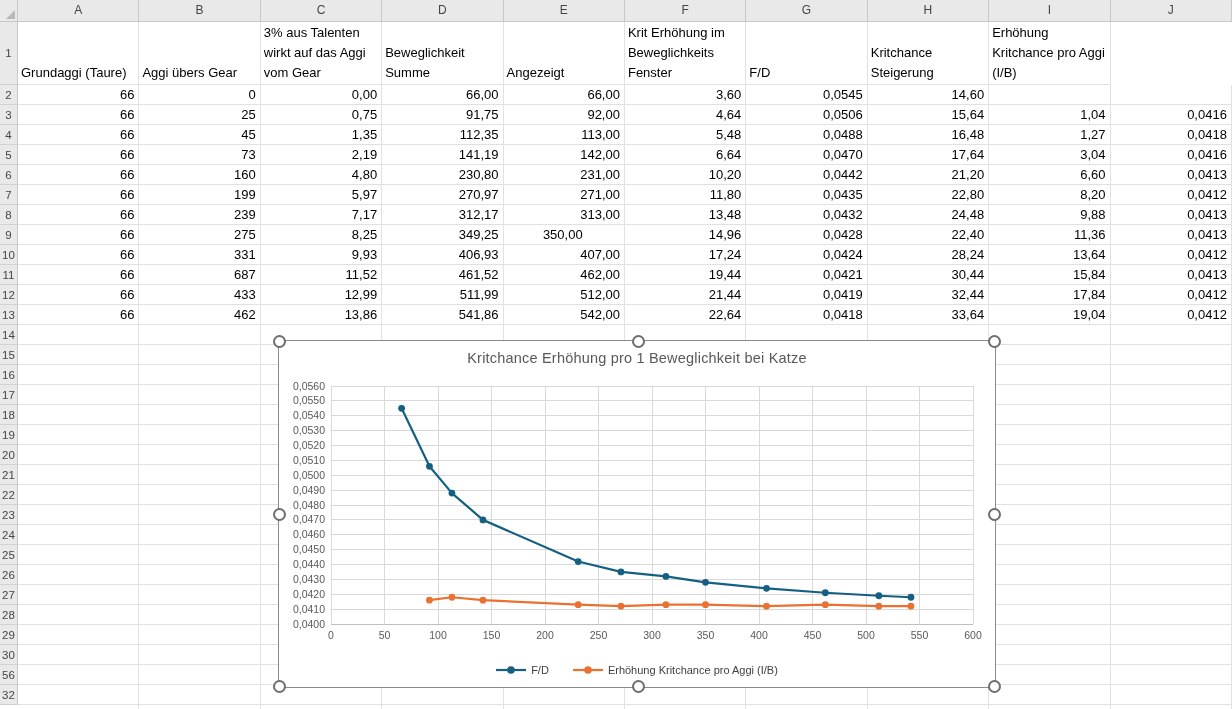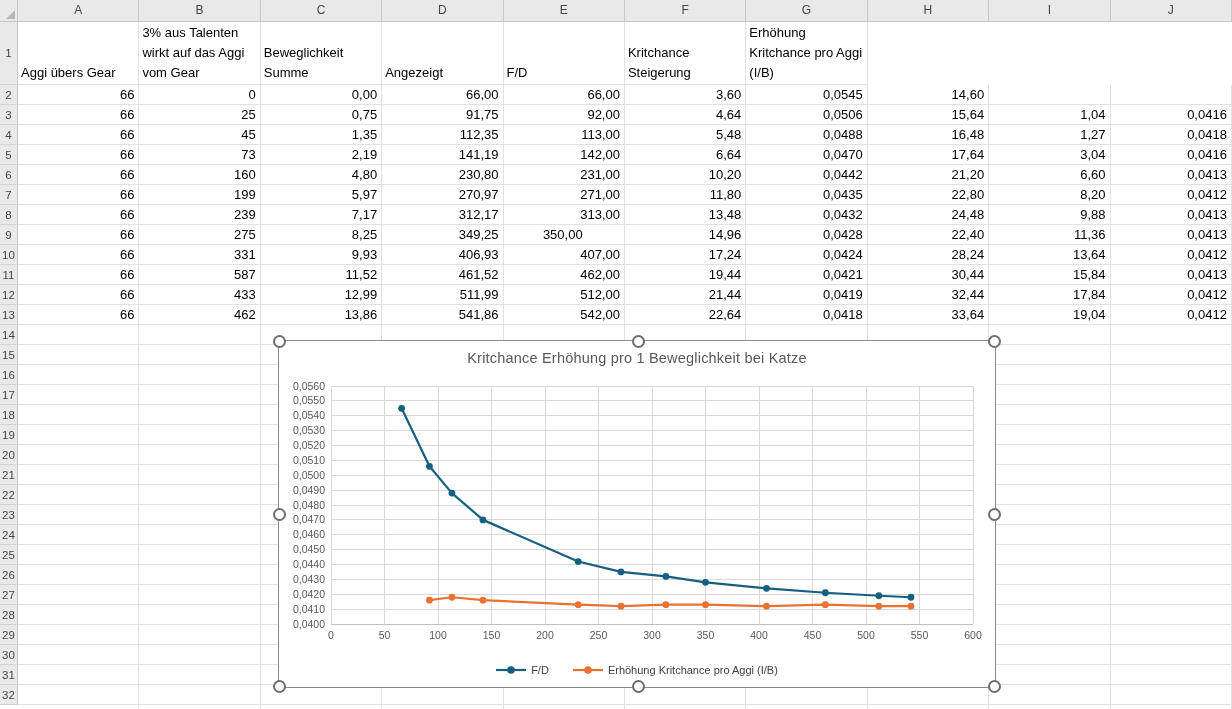--- a/index.html
+++ b/index.html
@@ -108,36 +108,42 @@
       <div class="rowhead" style="height: 20px;">21</div>
       <div class="rowhead" style="height: 20px;">22</div>
       <div class="rowhead" style="height: 20px;">23</div>
       <div class="rowhead" style="height: 20px;">24</div>
       <div class="rowhead" style="height: 20px;">25</div>
       <div class="rowhead" style="height: 20px;">26</div>
       <div class="rowhead" style="height: 20px;">27</div>
       <div class="rowhead" style="height: 20px;">28</div>
       <div class="rowhead" style="height: 20px;">29</div>
       <div class="rowhead" style="height: 20px;">30</div>
-      <div class="rowhead" style="height: 20px;">31</div>
+      <div class="rowhead" style="height: 20px;">56</div>
       <div class="rowhead" style="height: 20px;">32</div>
     </div>
   <div class="cells" id="cellGrid">
       <div class="crow">
         <div class="cell hdr" style="width: 121.4px; height: 63px;">
+          <span>Grundaggi (Taure)</span>
+        </div>
+        <div class="cell hdr" style="width: 121.4px; height: 63px;">
           <span>Aggi übers Gear</span>
         </div>
         <div class="cell hdr" style="width: 121.4px; height: 63px;">
           <span>3% aus Talenten wirkt auf das Aggi vom Gear</span>
         </div>
         <div class="cell hdr" style="width: 121.4px; height: 63px;">
           <span>Beweglichkeit Summe</span>
         </div>
         <div class="cell hdr" style="width: 121.4px; height: 63px;">
           <span>Angezeigt</span>
+        </div>
+        <div class="cell hdr" style="width: 121.4px; height: 63px;">
+          <span>Krit Erhöhung im Beweglichkeits Fenster</span>
         </div>
         <div class="cell hdr" style="width: 121.4px; height: 63px;">
           <span>F/D</span>
         </div>
         <div class="cell hdr" style="width: 121.4px; height: 63px;">
           <span>Kritchance Steigerung</span>
         </div>
         <div class="cell hdr" style="width: 121.4px; height: 63px;">
           <span>Erhöhung Kritchance pro Aggi (I/B)</span>
         </div>
@@ -245,21 +251,21 @@
         <div class="cell num" style="width: 121.4px; height: 20px;">406,93</div>
         <div class="cell num" style="width: 121.4px; height: 20px;">407,00</div>
         <div class="cell num" style="width: 121.4px; height: 20px;">17,24</div>
         <div class="cell num" style="width: 121.4px; height: 20px;">0,0424</div>
         <div class="cell num" style="width: 121.4px; height: 20px;">28,24</div>
         <div class="cell num" style="width: 121.4px; height: 20px;">13,64</div>
         <div class="cell num" style="width: 121.4px; height: 20px;">0,0412</div>
       </div>
       <div class="crow">
         <div class="cell num" style="width: 121.4px; height: 20px;">66</div>
-        <div class="cell num" style="width: 121.4px; height: 20px;">587</div>
+        <div class="cell num" style="width: 121.4px; height: 20px;">687</div>
         <div class="cell num" style="width: 121.4px; height: 20px;">11,52</div>
         <div class="cell num" style="width: 121.4px; height: 20px;">461,52</div>
         <div class="cell num" style="width: 121.4px; height: 20px;">462,00</div>
         <div class="cell num" style="width: 121.4px; height: 20px;">19,44</div>
         <div class="cell num" style="width: 121.4px; height: 20px;">0,0421</div>
         <div class="cell num" style="width: 121.4px; height: 20px;">30,44</div>
         <div class="cell num" style="width: 121.4px; height: 20px;">15,84</div>
         <div class="cell num" style="width: 121.4px; height: 20px;">0,0413</div>
       </div>
       <div class="crow">

